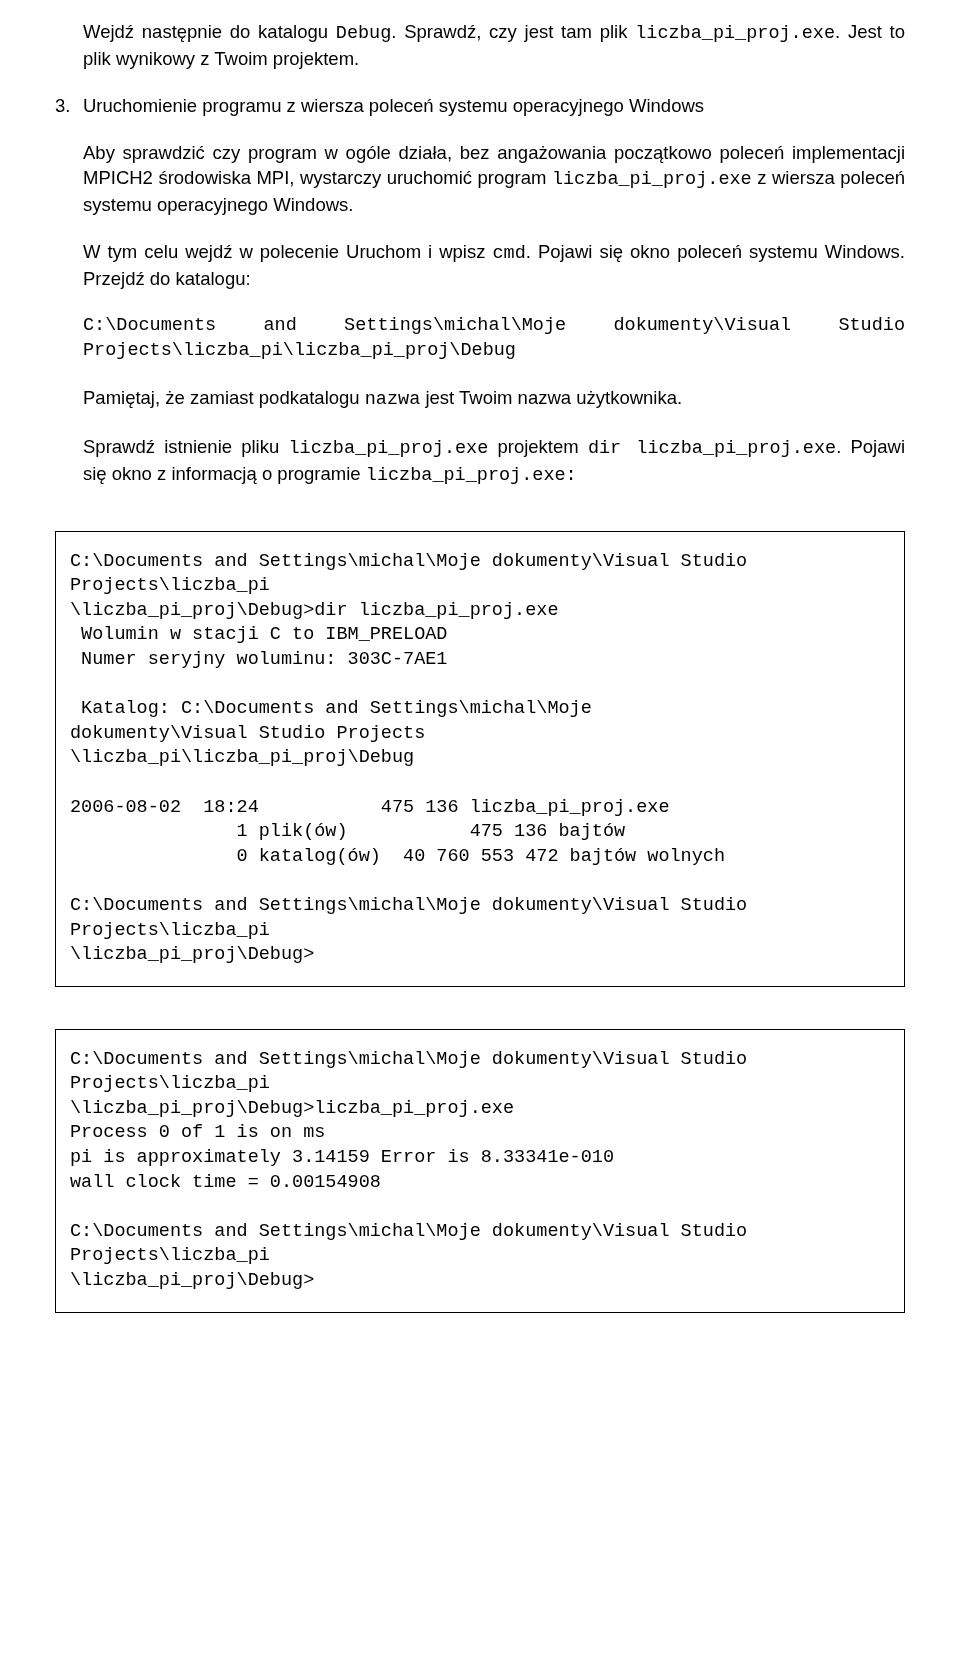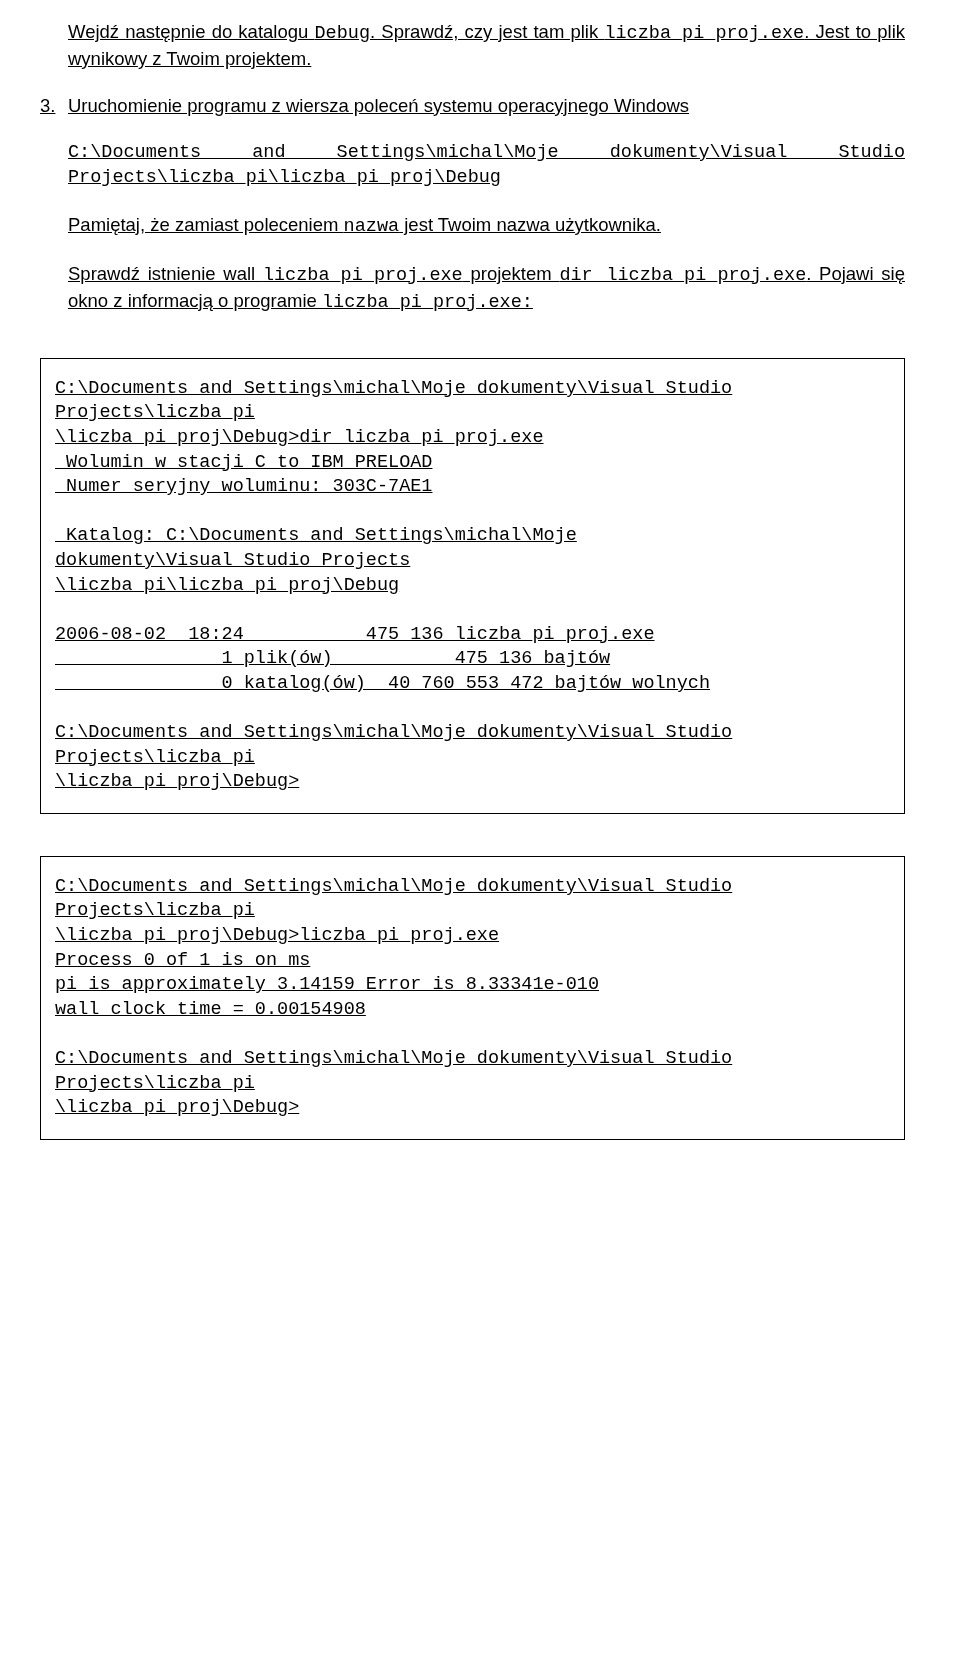--- a/index.html
+++ b/index.html
@@ -6,22 +6,21 @@
     margin: 0;
     padding: 0;
     background: #fff;
     font-family: Arial, Helvetica, sans-serif;
     font-size: 18.5px;
     color: #000;
     width: 960px;
     line-height: 1.35;
   }
   .page {
-    padding: 20px 55px 40px 40px;
-    text-decoration: underline;
+    padding: 20px 55px 40px 55px;
   }
   .para {
     margin: 0 0 22px 0;
     text-align: justify;
   }
   .mono {
     font-family: "Courier New", Courier, monospace;
   }
   .codebox {
     border: 1.5px solid #000;
@@ -56,30 +55,36 @@
 
   <p class="para indent">
     <span>Wejdź następnie do katalogu </span><span class="mono">Debug</span><span>. Sprawdź, czy jest tam plik </span><span class="mono">liczba_pi_proj.exe</span><span>. Jest to plik wynikowy z Twoim projektem.</span>
   </p>
 
   <div class="numitem">
     <div class="num">3.</div>
     <div class="txt">Uruchomienie programu z wiersza poleceń systemu operacyjnego Windows</div>
   </div>
 
+  <p class="para indent">
+    <span>Aby sprawdzić czy program w ogóle działa, bez angażowania początkowo poleceń implementacji MPICH2 środowiska MPI, wystarczy uruchomić program </span><span class="mono">liczba_pi_proj.exe</span><span> z wiersza poleceń systemu operacyjnego Windows.</span>
+  </p>
 
+  <p class="para indent">
+    <span>W tym celu wejdź w polecenie Uruchom i wpisz </span><span class="mono">cmd</span><span>. Pojawi się okno poleceń systemu Windows. Przejdź do katalogu:</span>
+  </p>
 
   <p class="para mono indent">C:\Documents and Settings\michal\Moje dokumenty\Visual Studio Projects\liczba_pi\liczba_pi_proj\Debug</p>
 
   <p class="para indent">
-    <span>Pamiętaj, że zamiast poleceniem </span><span class="mono">nazwa</span><span>  jest Twoim nazwa użytkownika.</span>
+    <span>Pamiętaj, że zamiast podkatalogu </span><span class="mono">nazwa</span><span>  jest Twoim nazwa użytkownika.</span>
   </p>
 
   <p class="para indent">
-    <span>Sprawdź istnienie wall </span><span class="mono">liczba_pi_proj.exe</span><span> projektem </span><span class="mono">dir liczba_pi_proj.exe</span><span>. Pojawi się okno z informacją o programie </span><span class="mono">liczba_pi_proj.exe:</span>
+    <span>Sprawdź istnienie pliku </span><span class="mono">liczba_pi_proj.exe</span><span> projektem </span><span class="mono">dir liczba_pi_proj.exe</span><span>. Pojawi się okno z informacją o programie </span><span class="mono">liczba_pi_proj.exe:</span>
   </p>
 
   <div class="codebox">C:\Documents and Settings\michal\Moje dokumenty\Visual Studio
 Projects\liczba_pi
 \liczba_pi_proj\Debug&gt;dir liczba_pi_proj.exe
  Wolumin w stacji C to IBM_PRELOAD
  Numer seryjny woluminu: 303C-7AE1
 
  Katalog: C:\Documents and Settings\michal\Moje
 dokumenty\Visual Studio Projects

